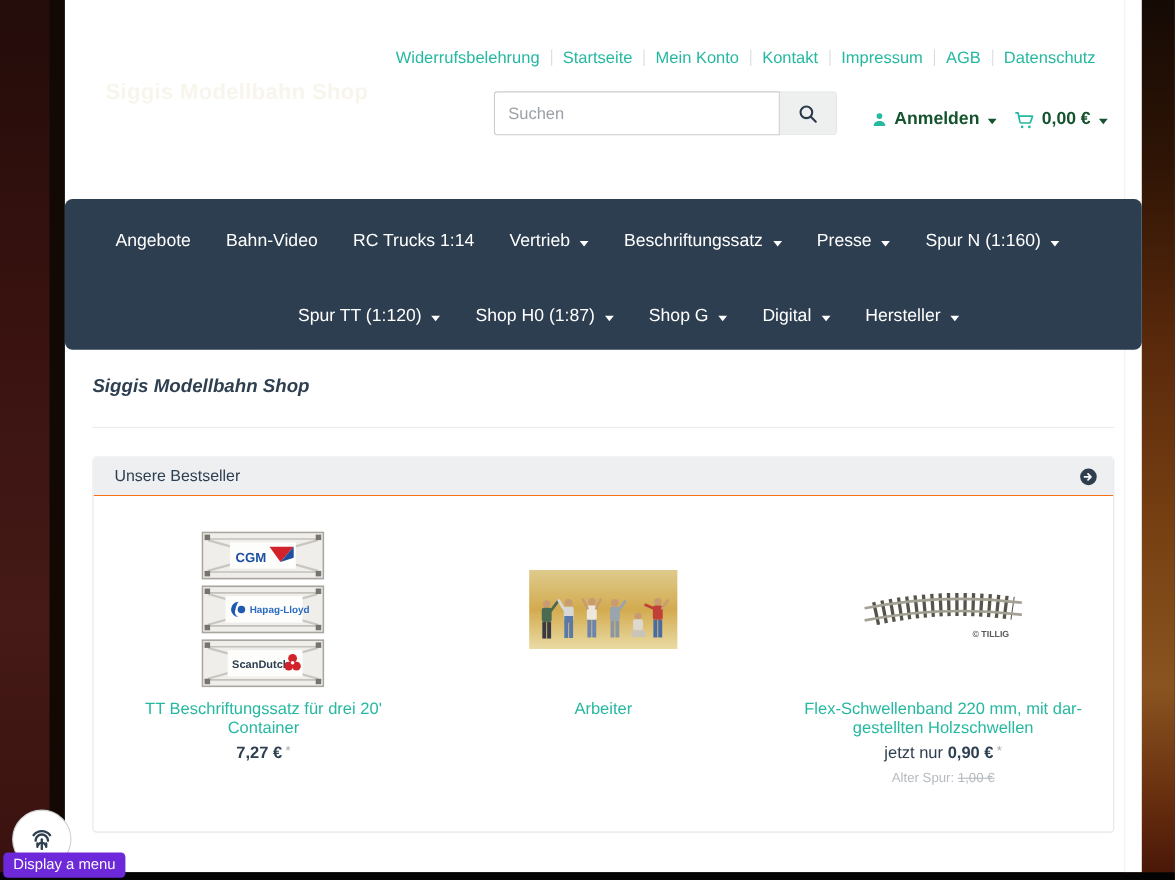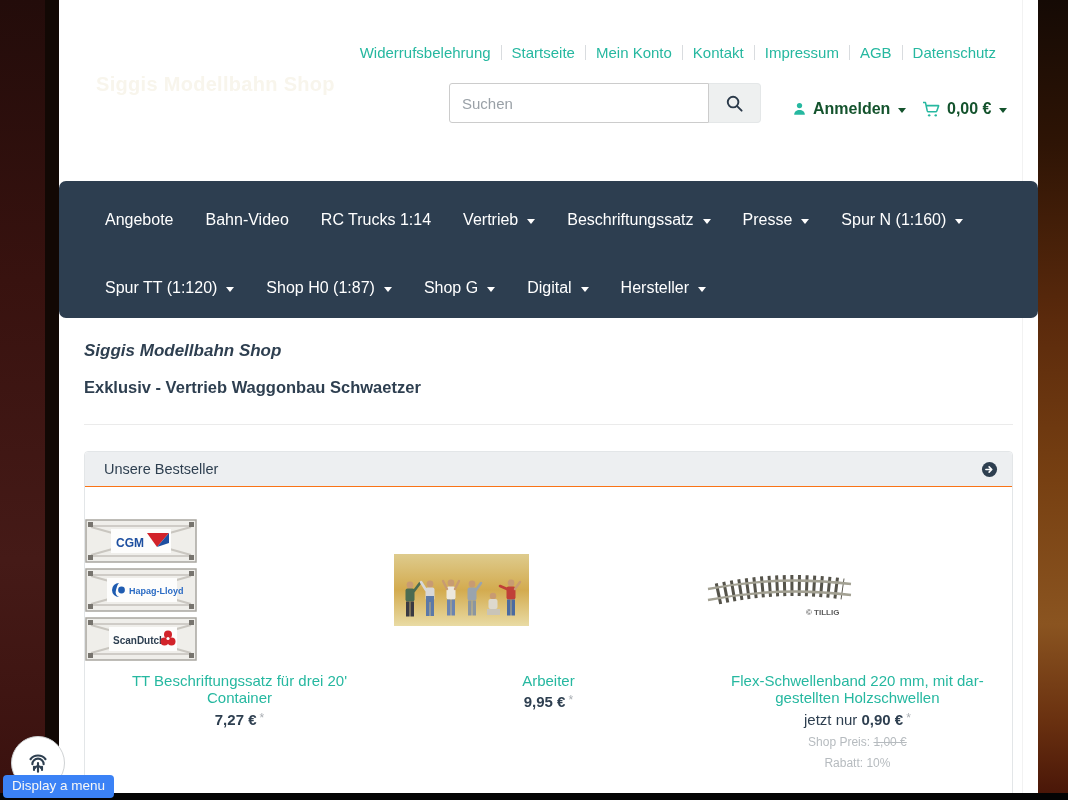--- a/index.html
+++ b/index.html
@@ -35,50 +35,50 @@
     color:#14532d;font-size:16px;cursor:pointer;white-space:nowrap;font-weight:bold;}
   .account{left:733px;}
   .cart{left:863px;}
   .caret{display:inline-block;width:0;height:0;border-left:4px solid transparent;border-right:4px solid transparent;
     border-top:5px solid currentColor;margin-left:2px;position:relative;top:1px;}
 
   
   .main-nav{position:absolute;left:0;top:181px;width:979px;height:137px;background:#2d3e50;border-radius:7px;color:#fff;}
   .nav-row{display:flex;align-items:center;gap:32px;padding-left:46px;height:40px;}
   .nav-row.r1{margin-top:19px;}
-  .nav-row.r2{margin-top:28px;}
+  .nav-row.r2{margin-top:28px;justify-content:center;}
   .nav-item{display:flex;align-items:center;gap:7px;font-size:16px;cursor:pointer;white-space:nowrap;}
   .nav-item .caret{border-top-color:#fff;top:1px;}
 
   
   .content{position:absolute;left:25px;top:318px;width:929px;}
   .shop-title{margin:23px 0 0;font-size:17px;font-style:italic;font-weight:bold;color:#2e3f50;}
   .shop-subtitle{margin:17px 0 0;font-size:16.5px;font-weight:bold;color:#2e3f50;}
   .divider{margin-top:27px;border:none;border-top:1px solid #ebebeb;height:0;}
 
   .panel{margin-top:26px;border:1px solid #e3e6e8;border-radius:4px;background:#fff;}
   .panel-header{height:34px;background:#edeff1;display:flex;align-items:center;justify-content:space-between;
     padding:0 14px 0 19px;border-bottom:1px solid #f97316;border-radius:4px 4px 0 0;}
   .panel-title{font-size:14.5px;color:#2e3f50;}
   .arrow-circle{width:17px;height:17px;cursor:pointer;display:block;}
 
   .products{display:flex;padding:27px 0 42px;}
   .product{width:33.33%;text-align:center;}
-  .img-area{height:152px;display:flex;align-items:center;cursor:pointer;text-decoration:underline;}
+  .img-area{height:152px;display:flex;align-items:center;justify-content:center;cursor:pointer;text-decoration:underline;}
   .product-title{color:#26b8a0;font-size:15px;line-height:1.15;white-space:pre-line;cursor:pointer;margin:6px 0 0;}
   .price-line{margin-top:4px;font-size:15px;color:#2e3f50;font-weight:bold;}
   .price-prefix{font-weight:normal;}
   .ast{color:#a9aeb3;font-weight:normal;font-size:12px;vertical-align:3px;margin-left:3px;}
   .muted-line{margin-top:7px;font-size:12px;color:#b6bbbf;font-weight:normal;}
   .strike{text-decoration:line-through;}
 
   
   .fp-btn{position:absolute;left:11px;top:736px;width:54px;height:54px;border-radius:50%;background:#ffffff;
     border:1px solid #cfd2d4;display:flex;align-items:center;justify-content:center;z-index:5;cursor:pointer;box-sizing:border-box;}
-  .tooltip{position:absolute;left:3px;top:775px;background:#3b82f6;color:#f7f7f7;font-size:13.5px;
+  .tooltip{position:absolute;left:3px;top:775px;background:#6d28d9;color:#f7f7f7;font-size:13.5px;
     padding:3px 9px 5px;border-radius:4px;z-index:6;white-space:nowrap;}
 </style>
 </head>
 <body>
 
 <div class="bg-left"></div>
 <div class="bg-right"></div>
 
 <div class="page">
   <div class="scroll-line"></div>
@@ -177,21 +177,20 @@
         </div>
       <div class="nav-item">
         <span>Hersteller</span>
         <span class="caret"></span>
         </div>
     </div>
   </nav>
 
   <main class="content">
     <h1 class="shop-title">Siggis Modellbahn Shop</h1>
-    <h2 class="shop-subtitle">Exklusiv - Vertrieb Waggonbau Schwaetzer</h2>
     <hr class="divider">
 
     <section class="panel">
       <div class="panel-header">
         <span class="panel-title">Unsere Bestseller</span>
         <svg class="arrow-circle" viewBox="0 0 18 18">
           <circle cx="9" cy="9" r="8" fill="#2e3f50"></circle>
           <path d="M5.2 9h6M8.6 6.2 11.4 9l-2.8 2.8" stroke="#fff" stroke-width="1.7" fill="none" stroke-linecap="round" stroke-linejoin="round"></path>
         </svg>
       </div>
@@ -307,44 +306,40 @@
 
               <circle cx="117" cy="29" r="3.4" fill="#c89b72"></circle>
               <rect x="112.5" y="32.5" width="9" height="13" rx="2" fill="#c04038"></rect>
               <rect x="113" y="45.5" width="3.6" height="16" fill="#4a6ba0"></rect>
               <rect x="117.4" y="45.5" width="3.6" height="16" fill="#4a6ba0"></rect>
               <path d="M113 35 106 32" stroke="#c04038" stroke-width="2.6" stroke-linecap="round" fill="none"></path>
               <path d="M121 35 126 28" stroke="#c89b72" stroke-width="2.4" stroke-linecap="round" fill="none"></path>
             </svg>
           </div>
           <div class="product-title">Arbeiter</div>
-          <div class="price-line">
-            <span>9,95 €</span><span class="ast">*</span>
-          </div>
         </div>
 
         <div class="product">
           <div class="img-area">
             <svg width="152" height="62" viewBox="0 0 152 62">
               <rect width="152" height="62" fill="#ffffff"></rect>
               <path d="M14 35 Q78 21 140 30" stroke="#55534a" stroke-width="21" fill="none" stroke-dasharray="3 4.4"></path>
               <path d="M5 30 Q78 16 148 25" stroke="#a3a193" stroke-width="2.4" fill="none"></path>
               <path d="M5 41 Q78 27 148 36" stroke="#a3a193" stroke-width="2.4" fill="none"></path>
               <text x="103" y="56" font-size="8" font-weight="bold" fill="#5a5a5a" font-family="Liberation Sans,sans-serif">© TILLIG</text>
             </svg>
           </div>
           <div class="product-title">Flex-Schwellenband 220 mm, mit dar-
 gestellten Holzschwellen</div>
           <div class="price-line">
             <span class="price-prefix">jetzt nur </span><span>0,90 €</span><span class="ast">*</span>
           </div>
           <div class="muted-line">
-            <span>Shop Preis: </span><span class="strike">1,00 €</span>
-          </div>
-          <div class="muted-line">Rabatt: 10%</div>
+            <span>Alter Spur: </span><span class="strike">1,00 €</span>
+          </div>
         </div>
 
       </div>
     </section>
   </main>
 </div>
 
 <div class="fp-btn">
   <svg width="30" height="30" viewBox="0 0 24 24" fill="none" stroke="#2e3f50" stroke-width="1.7" stroke-linecap="round">
     <path d="M6 9 A7.5 7.5 0 0 1 18 9"></path>

